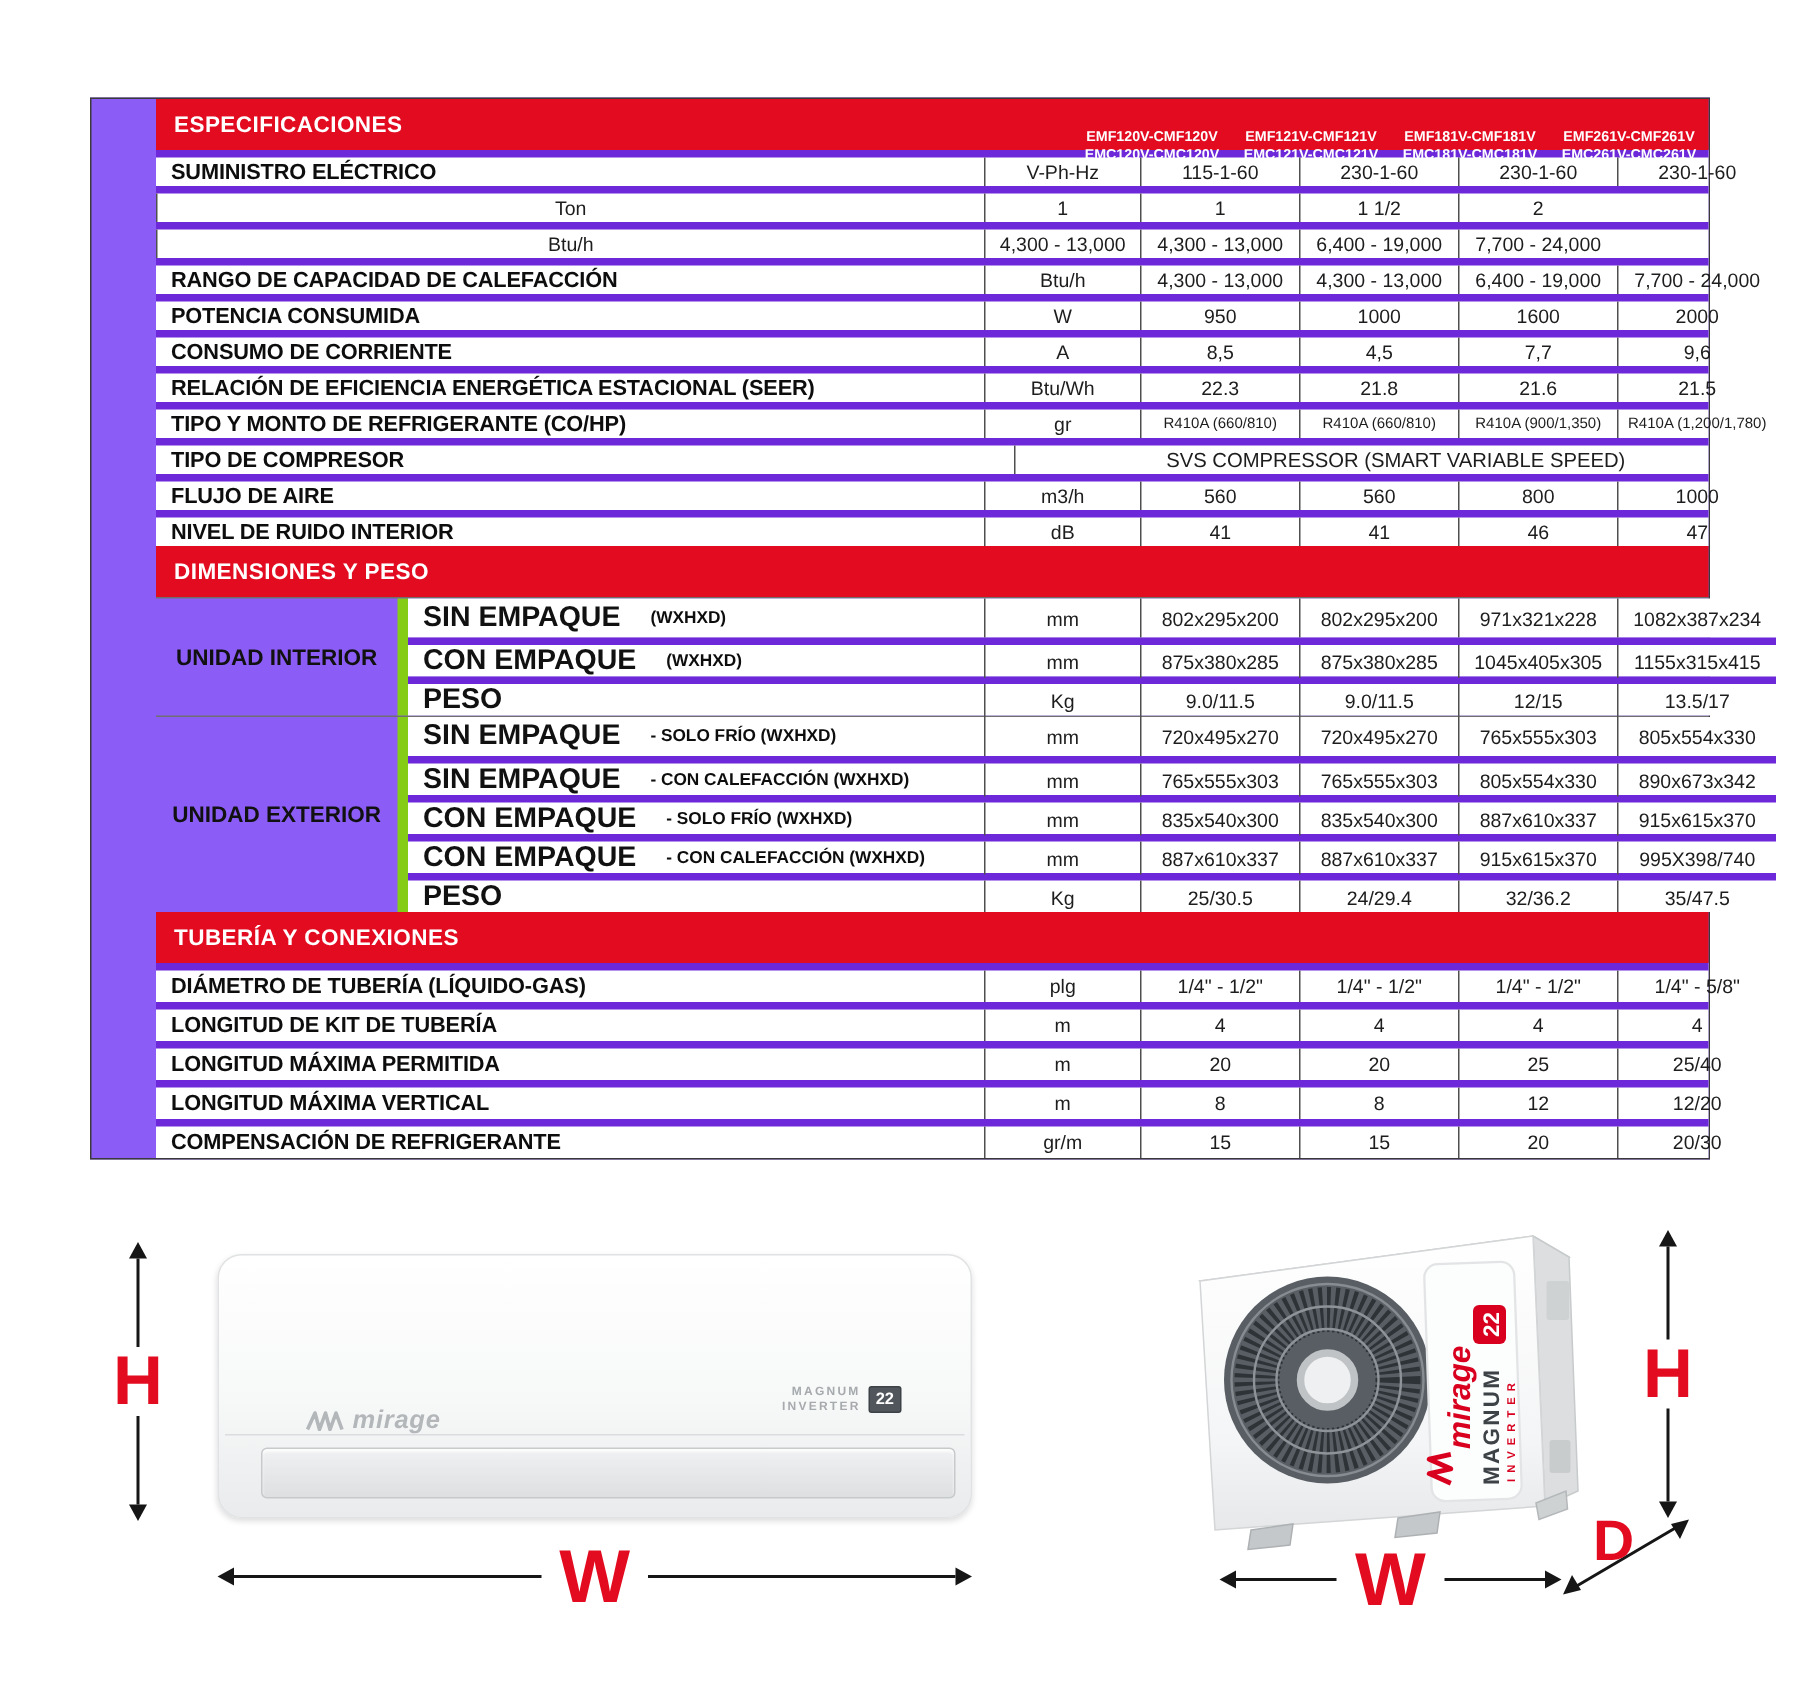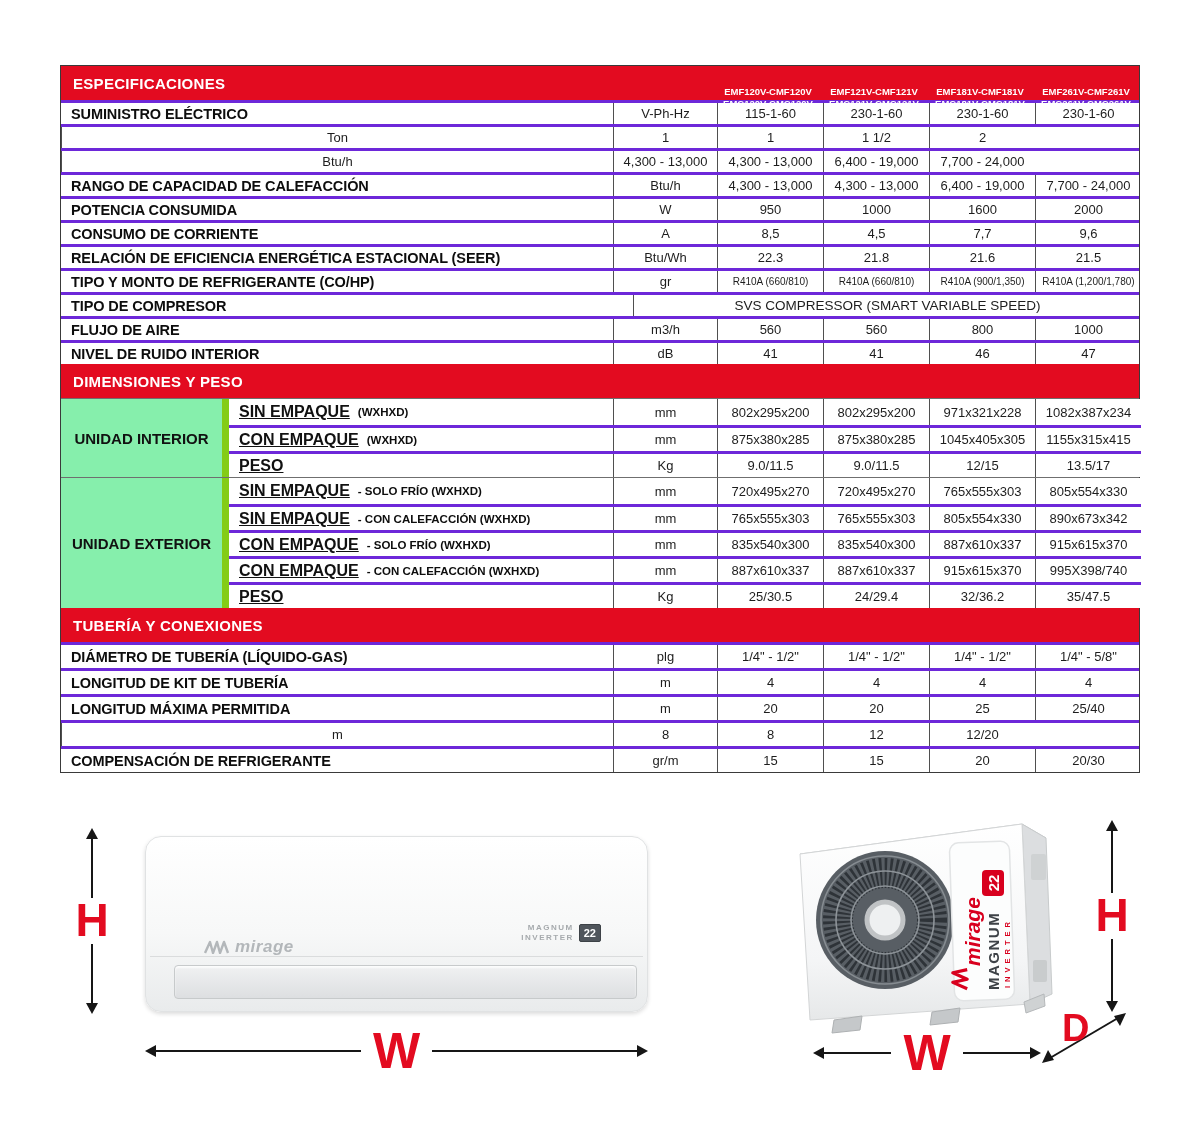--- a/index.html
+++ b/index.html
@@ -6,39 +6,39 @@
   html,body { background:#fff; }
   body {
     width:1200px; height:1132px; position:relative;
     font-family:"Liberation Sans", sans-serif; color:#111;
   }
   .sheet { position:relative; width:1200px; height:1132px; background:#fff; overflow:hidden; }
 
   
   .spec-table {
     position:absolute; left:60px; top:65px; width:1080px;
-    border:1px solid #3a3a3a; background:#86efac;
+    border:1px solid #3a3a3a; background:#8b5cf6;padding-left:43px;
   }
   .bar {
     position:relative; height:34px; background:#e30b20; color:#fff;
     display:flex; align-items:center; padding-left:12px;
     font-weight:bold; font-size:15px; letter-spacing:.3px;
   }
   .models {
     position:absolute; right:0; top:15px; height:100%; width:424px;
     display:grid; grid-template-columns:repeat(4,106px);
   }
   .model-cell {
     display:flex; flex-direction:column; justify-content:center; align-items:center;
     font-weight:bold; font-size:9.5px; line-height:1.3; letter-spacing:0;
     color:#fff; text-align:center;
   }
   .trow {
     display:grid; grid-template-columns:552px 104px 106px 106px 106px 106px;
-    align-items:stretch; border-top:3px solid #6d28d9; background:#fff;
+    align-items:stretch; border-top:5px solid #6d28d9; background:#fff;
   }
   .h24 { height:24px; } .h26 { height:26px; }
   .lbl {
     display:flex; align-items:center; padding-left:10px;
     font-weight:bold; font-size:14.5px; letter-spacing:-.1px; white-space:nowrap; color:#0d0d0d;
   }
   .unit, .val {
     display:flex; align-items:center; justify-content:center;
     font-size:13px; color:#1d1d1d; border-left:1px solid #4f4f4f; text-align:center; white-space:nowrap;
   }
@@ -46,22 +46,22 @@
   .val.merged { grid-column:2 / span 5; font-size:13.5px;margin-left:20px; }
 
   .dim-group { display:grid; grid-template-columns:168px 1fr; border-top:1px solid #6f6f6f; }
   .group-lbl {
     display:flex; align-items:center; justify-content:center;
     font-weight:bold; font-size:15px; border-right:7px solid #84cc16; white-space:nowrap;
   }
   .dim-rows .trow { grid-template-columns:384px 104px 106px 106px 106px 106px; }
   .dim-rows .trow:first-child { border-top:none; }
   .sublbl { display:flex; align-items:baseline; padding-left:10px; white-space:nowrap; }
-  .sub-name { font-weight:bold; font-size:16px; align-self:center;text-decoration:underline; }
-  .sub-detail { font-weight:bold; font-size:11.5px; margin-left:8px; align-self:center; color:#0d0d0d; }
+  .sub-name { font-weight:bold; font-size:19px; align-self:center; }
+  .sub-detail { font-weight:bold; font-size:11.5px; margin-left:20px; align-self:center; color:#0d0d0d; }
 
   
   .v-arrow { position:absolute; display:flex; flex-direction:column; align-items:center; }
   .v-arrow .vline { width:2px; flex:1; background:#161616; }
   .tri-up { width:0;height:0;border-left:6px solid transparent;border-right:6px solid transparent;border-bottom:11px solid #161616; }
   .tri-down { width:0;height:0;border-left:6px solid transparent;border-right:6px solid transparent;border-top:11px solid #161616; }
   .dim-letter { color:#e30b20; font-weight:bold; line-height:.85; }
   .v-arrow .dim-letter { font-size:46px; margin:3px 0; }
 
   .h-arrow { position:absolute; display:flex; align-items:center; }
@@ -337,20 +337,21 @@
         </div>
         <div class="trow h26">
           <div class="lbl">LONGITUD MÁXIMA PERMITIDA</div>
           <div class="unit">m</div>
           <div class="val">20</div>
           <div class="val">20</div>
           <div class="val">25</div>
           <div class="val">25/40</div>
         </div>
         <div class="trow h26">
+          <div class="lbl">LONGITUD MÁXIMA VERTICAL</div>
           <div class="unit">m</div>
           <div class="val">8</div>
           <div class="val">8</div>
           <div class="val">12</div>
           <div class="val">12/20</div>
         </div>
         <div class="trow h26">
           <div class="lbl">COMPENSACIÓN DE REFRIGERANTE</div>
           <div class="unit">gr/m</div>
           <div class="val">15</div>

